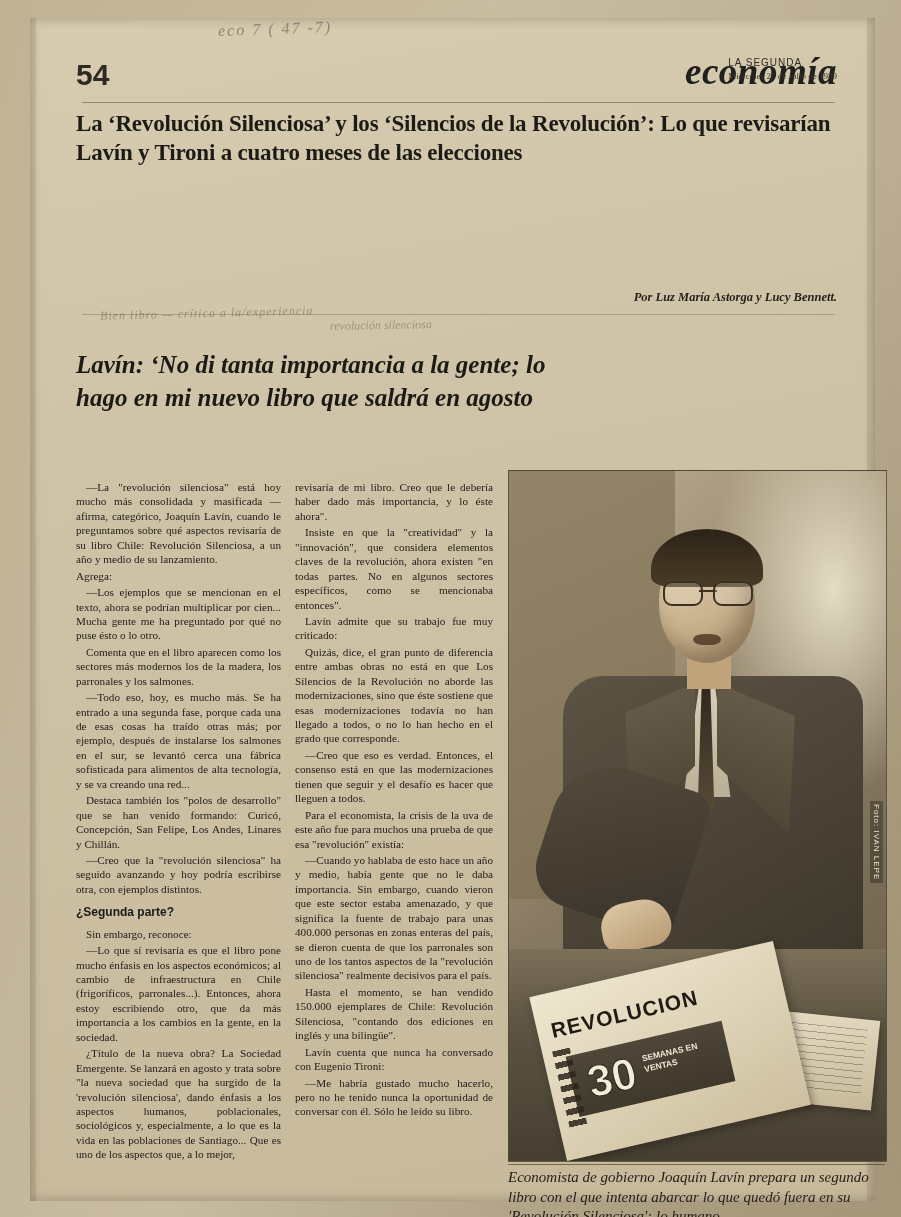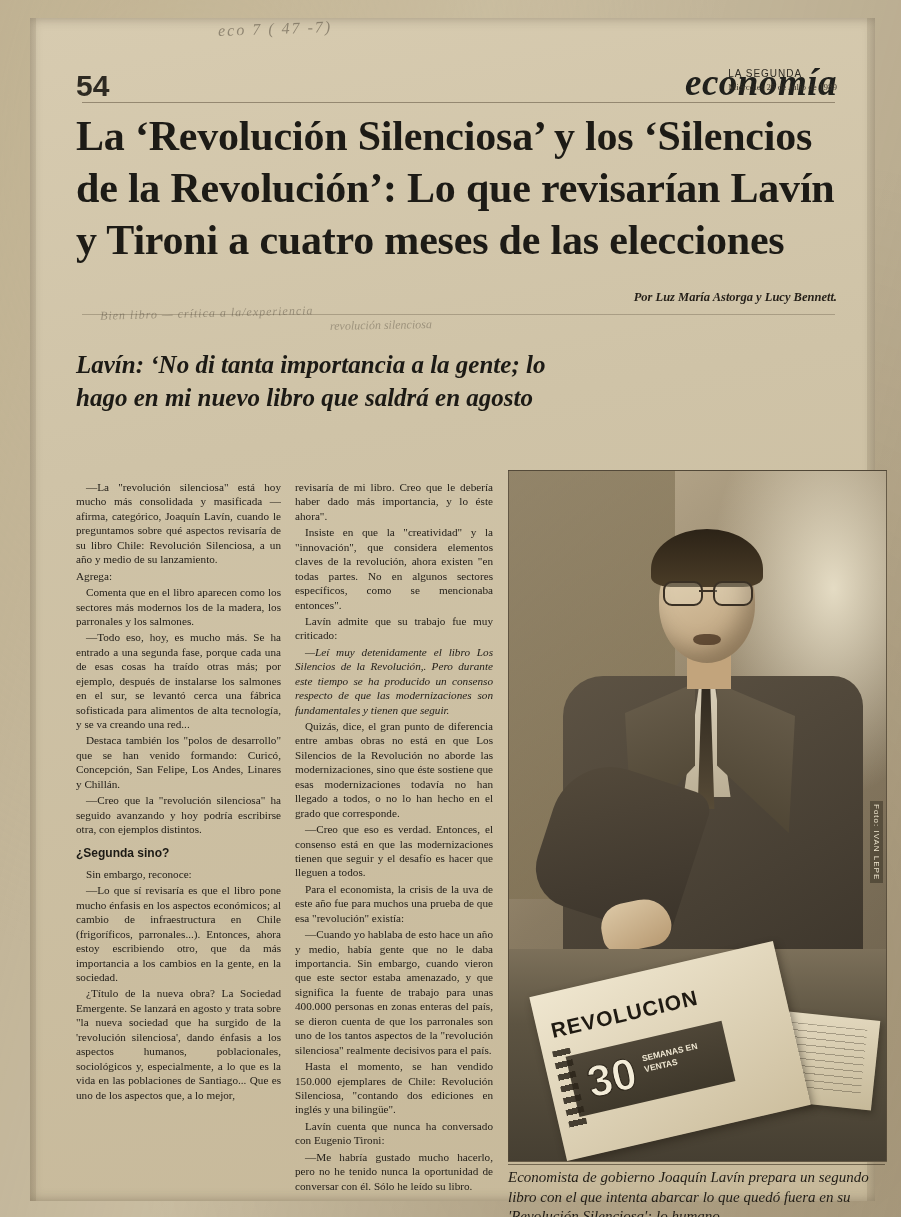--- a/index.html
+++ b/index.html
@@ -42,21 +42,21 @@
   .sc1{left:188px;top:2px;font-size:16px;transform:rotate(-2deg);letter-spacing:2px;}
   .sc2{left:70px;top:288px;font-size:12px;transform:rotate(-1.5deg);letter-spacing:1px;opacity:.42;}
   .sc3{left:300px;top:300px;font-size:12px;transform:rotate(-1deg);opacity:.38;}
   .rule{
     position:absolute;left:52px;right:40px;height:1px;
     background:rgba(70,58,40,.45);
   }
   .rule.soft{background:rgba(70,58,40,.28);}
 
   
-  .masthead{position:absolute;left:46px;right:38px;top:32px;height:52px;margin-top:11px;}
+  .masthead{position:absolute;left:46px;right:38px;top:32px;height:52px;}
   .folio{
     position:absolute;left:0;top:8px;
     font-family:"Liberation Sans", sans-serif;
     font-weight:bold;font-size:30px;color:#2e2a22;
   }
   .section-title{
     position:absolute;left:0;right:0;top:0;text-align:right;
     font-family:"Liberation Serif", serif;
     font-weight:bold;font-style:italic;font-size:37px;color:#20201c;
     letter-spacing:.5px;
@@ -70,21 +70,21 @@
   }
   .paper-date{
     font-family:"Liberation Serif", serif;
     font-size:9px;color:#3a342a;
   }
 
   
   .headline{
     position:absolute;left:46px;right:38px;top:92px;
     font-family:"Liberation Serif", serif;
-    font-weight:bold;font-size:42px;line-height:1.24;
+    font-weight:bold;font-size:23px;line-height:1.24;
     color:#1d1b16;letter-spacing:-.2px;
   }
   .byline{
     position:absolute;right:38px;top:272px;
     font-family:"Liberation Serif", serif;
     font-weight:bold;font-style:italic;font-size:12.5px;color:#241f18;
   }
 
   
   .subhead{
@@ -283,35 +283,35 @@
 
     <div class="headline">La ‘Revolución Silenciosa’ y los ‘Silencios de la Revolución’: Lo que revisarían Lavín y Tironi a cuatro meses de las elecciones</div>
     <div class="byline">Por Luz María Astorga y Lucy Bennett.</div>
     <div class="rule soft" style="top:296px;"></div>
 
     <div class="subhead">Lavín: ‘No di tanta importancia a la gente; lo hago en mi nuevo libro que saldrá en agosto</div>
 
     <div class="col" id="col1">
       <p class="dash">—La "revolución silenciosa" está hoy mucho más consolidada y masificada —afirma, categórico, Joaquín Lavín, cuando le preguntamos sobre qué aspectos revisaría de su libro Chile: Revolución Silenciosa, a un año y medio de su lanzamiento.</p>
       <p class="noind">Agrega:</p>
+      <p class="dash">—Los ejemplos que se mencionan en el texto, ahora se podrían multiplicar por cien... Mucha gente me ha preguntado por qué no puse ésto o lo otro.</p>
       <p>Comenta que en el libro aparecen como los sectores más modernos los de la madera, los parronales y los salmones.</p>
       <p class="dash">—Todo eso, hoy, es mucho más. Se ha entrado a una segunda fase, porque cada una de esas cosas ha traído otras más; por ejemplo, después de instalarse los salmones en el sur, se levantó cerca una fábrica sofisticada para alimentos de alta tecnología, y se va creando una red...</p>
       <p>Destaca también los "polos de desarrollo" que se han venido formando: Curicó, Concepción, San Felipe, Los Andes, Linares y Chillán.</p>
       <p class="dash">—Creo que la "revolución silenciosa" ha seguido avanzando y hoy podría escribirse otra, con ejemplos distintos.</p>
-      <h4>¿Segunda sino?</h4>
+      <h4>¿Segunda parte?</h4>
       <p>Sin embargo, reconoce:</p>
       <p class="dash">—Lo que sí revisaría es que el libro pone mucho énfasis en los aspectos económicos; al cambio de infraestructura en Chile (frigoríficos, parronales...). Entonces, ahora estoy escribiendo otro, que da más importancia a los cambios en la gente, en la sociedad.</p>
       <p>¿Título de la nueva obra? La Sociedad Emergente. Se lanzará en agosto y trata sobre "la nueva sociedad que ha surgido de la 'revolución silenciosa', dando énfasis a los aspectos humanos, poblacionales, sociológicos y, especialmente, a lo que es la vida en las poblaciones de Santiago... Que es uno de los aspectos que, a lo mejor,</p>
     </div>
 
     <div class="col" id="col2">
       <p class="noind">revisaría de mi libro. Creo que le debería haber dado más importancia, y lo éste ahora".</p>
       <p>Insiste en que la "creatividad" y la "innovación", que considera elementos claves de la revolución, ahora existen "en todas partes. No en algunos sectores específicos, como se mencionaba entonces".</p>
       <p>Lavín admite que su trabajo fue muy criticado:</p>
-      <p class="dash ital">—Leí muy detenidamente el libro Los Silencios de la Revolución,. Pero durante este tiempo se ha producido un consenso respecto de que las modernizaciones son fundamentales y tienen que seguir.</p>
       <p>Quizás, dice, el gran punto de diferencia entre ambas obras no está en que Los Silencios de la Revolución no aborde las modernizaciones, sino que éste sostiene que esas modernizaciones todavía no han llegado a todos, o no lo han hecho en el grado que corresponde.</p>
       <p class="dash">—Creo que eso es verdad. Entonces, el consenso está en que las modernizaciones tienen que seguir y el desafío es hacer que lleguen a todos.</p>
       <p>Para el economista, la crisis de la uva de este año fue para muchos una prueba de que esa "revolución" existía:</p>
       <p class="dash">—Cuando yo hablaba de esto hace un año y medio, había gente que no le daba importancia. Sin embargo, cuando vieron que este sector estaba amenazado, y que significa la fuente de trabajo para unas 400.000 personas en zonas enteras del país, se dieron cuenta de que los parronales son uno de los tantos aspectos de la "revolución silenciosa" realmente decisivos para el país.</p>
       <p>Hasta el momento, se han vendido 150.000 ejemplares de Chile: Revolución Silenciosa, "contando dos ediciones en inglés y una bilingüe".</p>
       <p>Lavín cuenta que nunca ha conversado con Eugenio Tironi:</p>
       <p class="dash">—Me habría gustado mucho hacerlo, pero no he tenido nunca la oportunidad de conversar con él. Sólo he leído su libro.</p>
     </div>
 
     <div class="photo">

